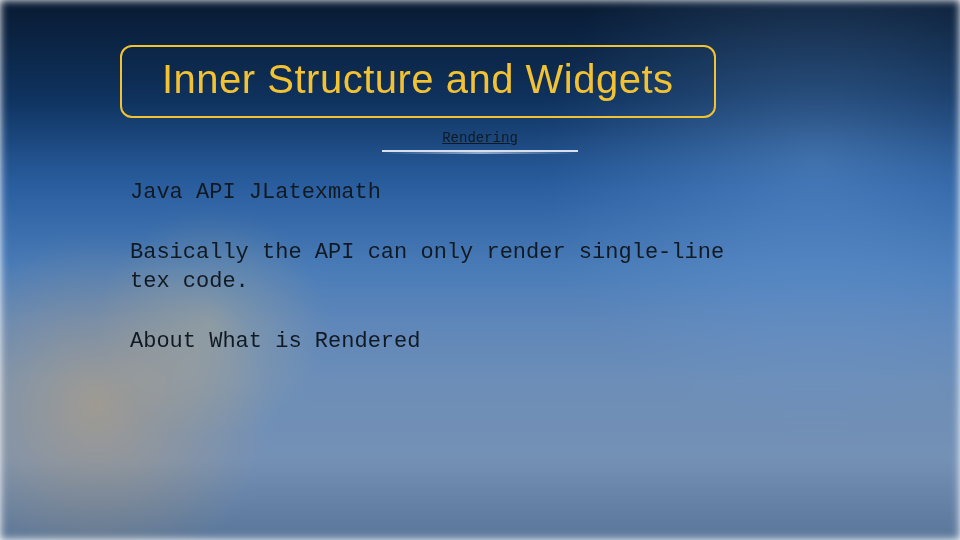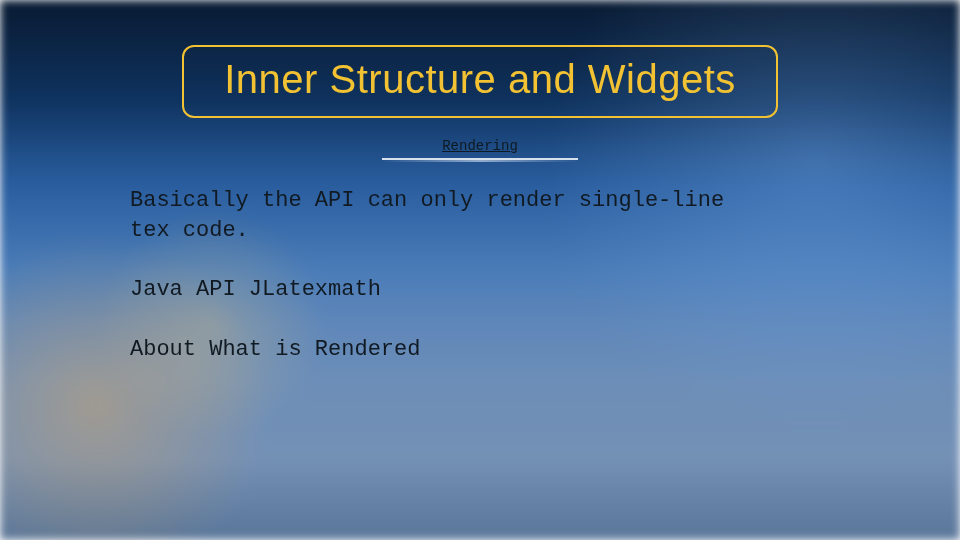--- a/index.html
+++ b/index.html
@@ -46,22 +46,21 @@
 
   .title-box {
     border: 2px solid #f2c233;
     border-radius: 12px;
     padding: 10px 40px 14px 40px;
     display: inline-block;
     margin: 0 auto;
     background: rgba(10,30,60,0.05);
   }
   .title-wrap {
-    text-align: center;
-    margin-bottom: 18px;
+    margin-bottom: 10px;
   }
   .title-text {
     color: #f2c233;
     font-size: 40px;
     font-weight: 400;
     font-family: "Segoe UI Light", "Segoe UI", "Helvetica Neue", Arial, sans-serif;
     letter-spacing: 0.5px;
   }
 
   .subtitle-wrap {
@@ -110,18 +109,18 @@
     <div class="title-box">
       <span class="title-text">Inner Structure and Widgets</span>
     </div>
   </div>
 
   <div class="subtitle-wrap">
     <span class="subtitle">Rendering</span>
   </div>
 
   <div class="body">
+    <p class="para">Java API JLatexmath</p>
     <p class="para">Basically the API can only render single-line tex code.</p>
-    <p class="para">Java API JLatexmath</p>
     <p class="para">About What is Rendered</p>
   </div>
 
 </div>
 
 </body></html>

